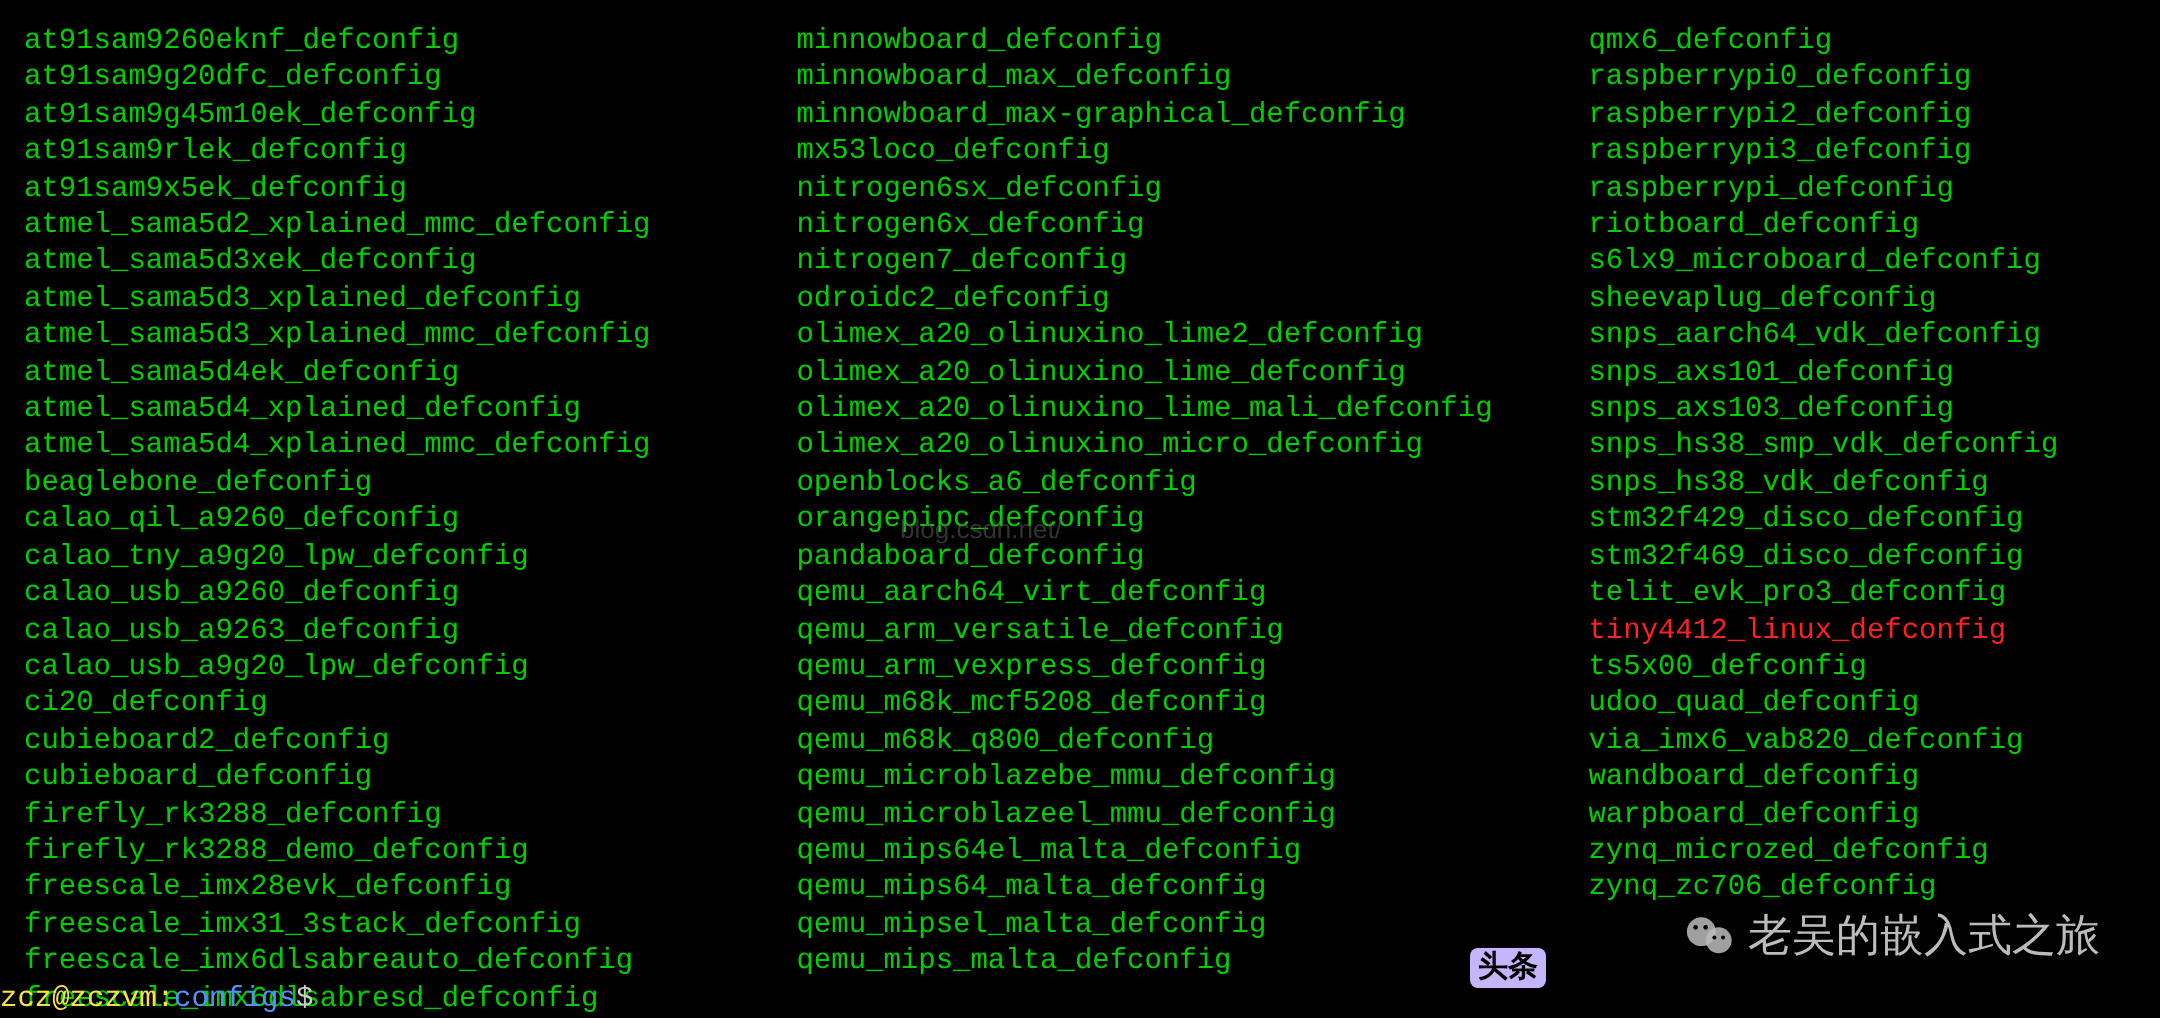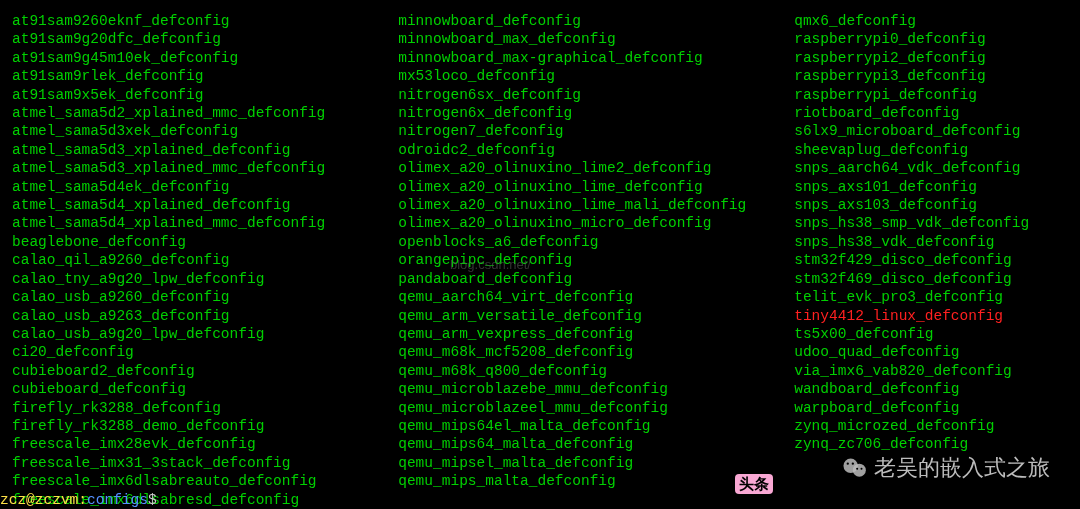--- a/index.html
+++ b/index.html
@@ -66,21 +66,21 @@
       left: 735px;
       bottom: 15px;
       color: #fff;
       font-family: sans-serif;
       font-size: 19px;
       display: flex;
       align-items: center;
       gap: 6px;
     }
     .tt-icon {
-      background: #f9a8d4;
+      background: #c4b5fd;
       color: #000;
       border-radius: 4px;
       padding: 1px 4px;
       font-weight: bold;
       font-size: 15px;
     }
     .wc-icon {
       display: inline-flex;
       align-items: center;
     }

